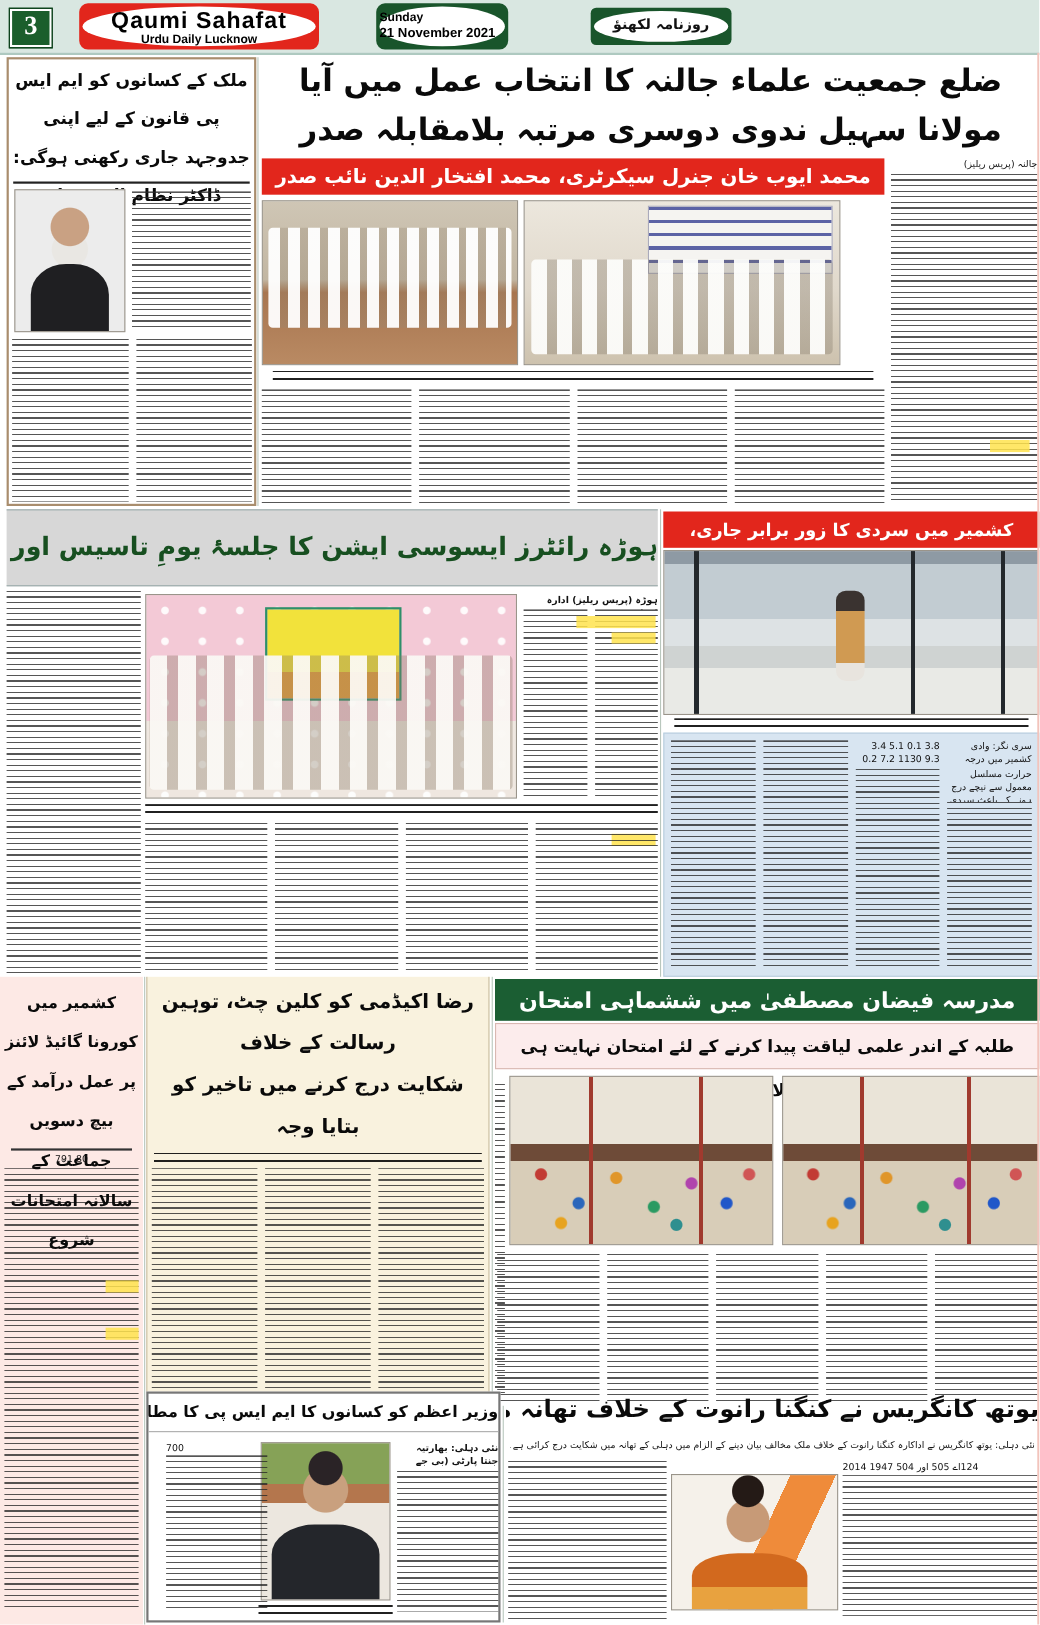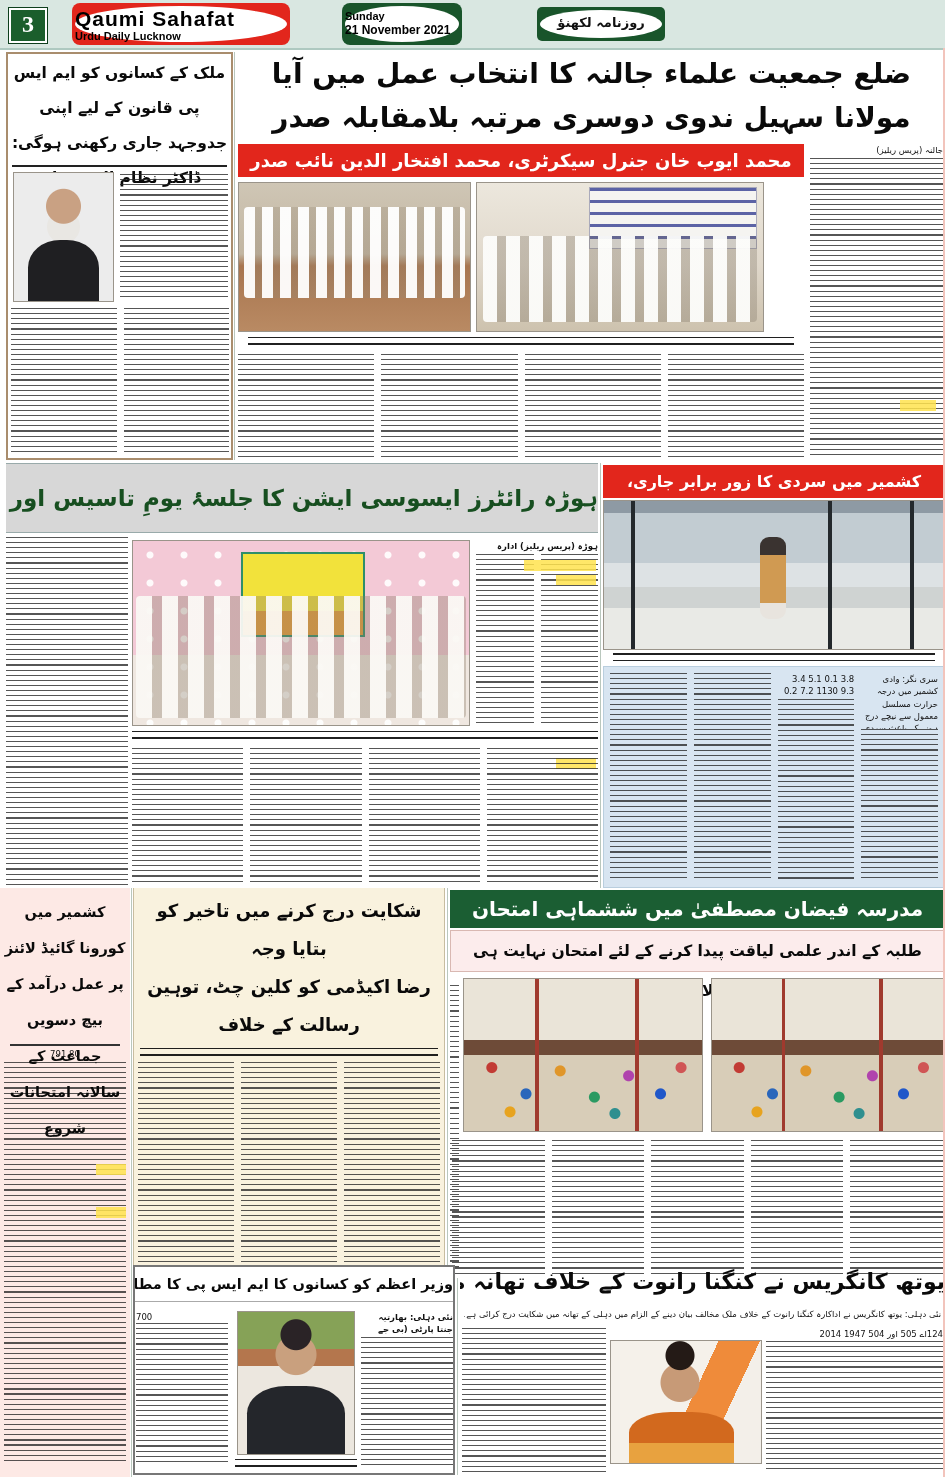--- a/index.html
+++ b/index.html
@@ -11,21 +11,21 @@
   .tx{background-image:repeating-linear-gradient(rgba(38,38,38,.78) 0 1.1px,transparent 1.1px 5.1px)}
   .cols{display:flex;gap:7px;direction:rtl}
   .cols>div{flex:1}
   .hl{background:#ffe34d;opacity:.85;position:absolute}
   .vline{position:absolute;width:1px;background:#b9c7bd}
   
   .hdr{left:0;top:0;width:945px;height:48px;background:#d9e7e1;border-bottom:2px solid #aec9c0}
   .pagebox{left:8px;top:7px;width:38px;height:35px;background:#1b5e2c;border:1px solid #0e3f1c;
            box-shadow:inset 0 0 0 2px #fff;color:#fff;font:700 24px/33px "Liberation Serif",serif;text-align:center}
   .redlogo{left:72px;top:3px;width:218px;height:42px;background:#e2261c;border-radius:8px;padding:3px;box-sizing:border-box}
-  .redlogo .oval{background:#fff;border-radius:50%/50%;width:100%;height:100%;}
+  .redlogo .oval{background:#fff;border-radius:50%/50%;width:100%;height:100%;text-align:center}
   .redlogo .t1{font:800 21px/22px "Liberation Sans",sans-serif;letter-spacing:1px;color:#000;padding-top:2px}
   .redlogo .t2{font:700 11px/12px "Liberation Sans",sans-serif;color:#000}
   .datebox{left:342px;top:3px;width:120px;height:42px;background:#19552b;border-radius:8px;padding:3px;box-sizing:border-box}
   .datebox .oval{background:#fff;border-radius:50%/50%;width:100%;height:100%;text-align:left}
   .datebox .t1{font:700 11px/14px "Liberation Sans",sans-serif;color:#000;padding-top:3px}
   .datebox .t2{font:700 12px/14px "Liberation Sans",sans-serif;color:#000}
   .edbox{left:537px;top:7px;width:128px;height:34px;background:#19552b;border-radius:5px;padding:3px;box-sizing:border-box}
   .edbox .oval{background:#fff;border-radius:50%/50%;width:100%;height:100%;text-align:center;
                font:700 13px/26px "DejaVu Sans",sans-serif;color:#111}
   .urdutitle{right:10px;top:0;width:210px;height:48px;color:#e8281e;
@@ -194,22 +194,22 @@
   <div class="u hd-black" style="font-size:14.5px;line-height:36px;height:148px">کشمیر میں کورونا گائیڈ لائنز پر عمل درآمد کے بیچ دسویں جماعت کے سالانہ امتحانات شروع</div>
   <div style="height:2px;background:#333;margin:2px 6px"></div>
   <div class="lead-sm" style="height:14px;text-align:center">80 791</div>
   <div class="tx" style="height:400px"></div>
 </div>
 <div class="hl" style="left:96px;top:1164px;width:30px;height:11px"></div>
 <div class="hl" style="left:96px;top:1207px;width:30px;height:11px"></div>
 <div class="vline" style="left:131px;top:888px;height:589px"></div>
 
 <div class="abs boxed" style="left:133px;top:888px;width:312px;height:382px;background:#f9f2de;border-left:1px solid #c8bda0;border-right:1px solid #c8bda0;padding:4px">
+  <div class="u hd-black" style="font-size:18px;line-height:38px">رضا اکیڈمی کو کلین چٹ، توہین رسالت کے خلاف</div>
   <div class="u hd-black" style="font-size:18px;line-height:38px">شکایت درج کرنے میں تاخیر کو بتایا وجہ</div>
-  <div class="u hd-black" style="font-size:18px;line-height:38px">رضا اکیڈمی کو کلین چٹ، توہین رسالت کے خلاف</div>
   <div class="capline" style="height:10px;margin:4px 2px"></div>
   <div class="cols" style="height:272px">
     <div class="tx"></div>
     <div class="tx"></div>
     <div class="tx"></div>
   </div>
 </div>
 <div class="vline" style="left:447px;top:888px;height:382px"></div>
 
 <div class="abs u greenbar" style="left:450px;top:890px;width:495px;height:38px;font-size:20px;line-height:38px">مدرسہ فیضان مصطفیٰ میں ششماہی امتحان اختتام پذیر</div>
@@ -225,32 +225,32 @@
   <div class="tx"></div>
 </div>
 
 <div class="abs boxed" style="left:133px;top:1265px;width:322px;height:210px;border:2px solid #777;background:#fff">
   <div class="u hd-black" style="font-size:14.5px;line-height:34px;height:34px;border-bottom:1px solid #aaa;white-space:nowrap;overflow:hidden">وزیر اعظم کو کسانوں کا ایم ایس پی کا مطالبہ قبول کرنا چاہیئے: ورون گاندھی</div>
   <div class="abs" style="left:226px;top:44px;width:92px;height:156px">
     <div class="lead-sm" style="height:26px;font-weight:700">نئی دہلی: بھارتیہ جنتا پارٹی (بی جے پی)</div>
     <div class="tx" style="height:128px"></div>
   </div>
   <div class="abs ph ph-varun" style="left:102px;top:44px;width:118px;height:144px"></div>
-  <div class="abs" style="left:1px;top:44px;width:92px;height:156px">
+  <div class="abs" style="left:16px;top:44px;width:92px;height:156px">
     <div class="lead-sm" style="height:12px;text-align:left">700</div>
     <div class="tx" style="height:142px"></div>
   </div>
   <div class="abs capline" style="left:100px;top:192px;width:122px;height:12px"></div>
 </div>
 <div class="vline" style="left:457px;top:1278px;height:197px"></div>
 
 <div class="abs" style="left:460px;top:1262px;width:485px;height:213px">
   <div class="u hd-black" style="font-size:22px;line-height:40px;height:40px;white-space:nowrap;overflow:hidden">یوتھ کانگریس نے کنگنا رانوت کے خلاف تھانہ میں دی شکایت</div>
   <div class="lead-sm" style="position:absolute;left:4px;top:46px;width:477px;height:17px;white-space:nowrap">نئی دہلی: یوتھ کانگریس نے اداکارہ کنگنا رانوت کے خلاف ملک مخالف بیان دینے کے الزام میں دہلی کے تھانہ میں شکایت درج کرائی ہے۔</div>
   <div class="abs" style="left:306px;top:66px;width:177px;height:144px">
-    <div class="lead-sm" style="height:13px;text-align:right">124اے 505 اور 504 1947 2014</div>
+    <div class="lead-sm" style="height:13px;text-align:left">124اے 505 اور 504 1947 2014</div>
     <div class="tx" style="height:128px"></div>
   </div>
   <div class="abs ph ph-kangana" style="left:150px;top:78px;width:152px;height:124px"></div>
   <div class="abs tx" style="left:2px;top:66px;width:144px;height:144px"></div>
 </div>
 
 <div class="abs" style="right:0;top:48px;width:2px;height:1429px;background:#f2c4bc"></div>
 
 </body></html>

